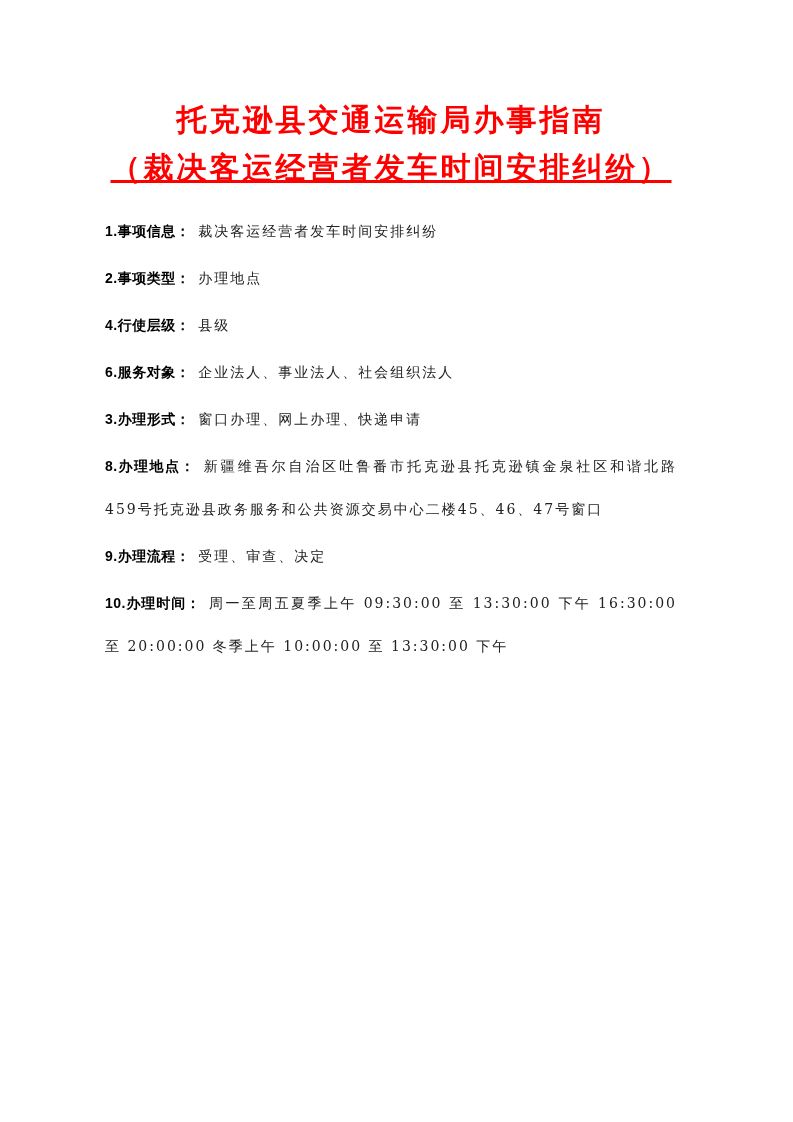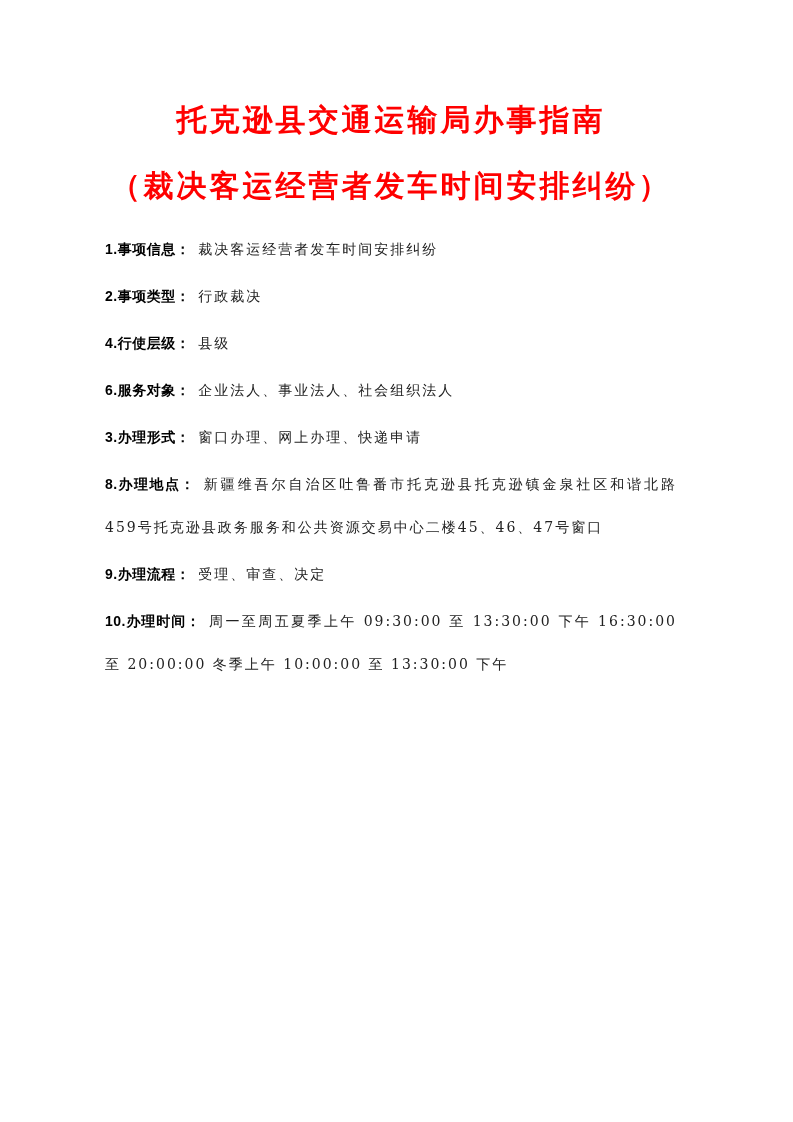--- a/index.html
+++ b/index.html
@@ -21,21 +21,21 @@
   .doc-title, .doc-subtitle {
     margin: 0;
     text-align: center;
     font-family: "Liberation Serif", "DejaVu Serif", serif;
     font-weight: bold;
     font-size: 30px;
     line-height: 48px;
     letter-spacing: 3px;
   }
   .doc-subtitle {
-    margin-top: 18px;
+    text-decoration: underline;
   }
   .items {
     margin-top: 18px;
   }
   .item {
     margin: 0 0 4px 0;
     font-size: 14px;
     line-height: 43px;
     text-align: justify;
     text-justify: inter-character;
@@ -63,21 +63,21 @@
 
   <h2 class="doc-subtitle" style="color: rgb(255, 0, 0);">（裁决客运经营者发车时间安排纠纷）</h2>
 
   <div class="items">
 
     <p class="item">
       <span class="label">1.事项信息：</span><span class="value">裁决客运经营者发车时间安排纠纷</span>
     </p>
 
     <p class="item">
-      <span class="label">2.事项类型：</span><span class="value">行政裁决</span>
+      <span class="label">2.事项类型：</span><span class="value">办理地点</span>
     </p>
 
 
     <p class="item">
       <span class="label">4.行使层级：</span><span class="value">县级</span>
     </p>
 
 
     <p class="item">
       <span class="label">6.服务对象：</span><span class="value">企业法人、事业法人、社会组织法人</span>

